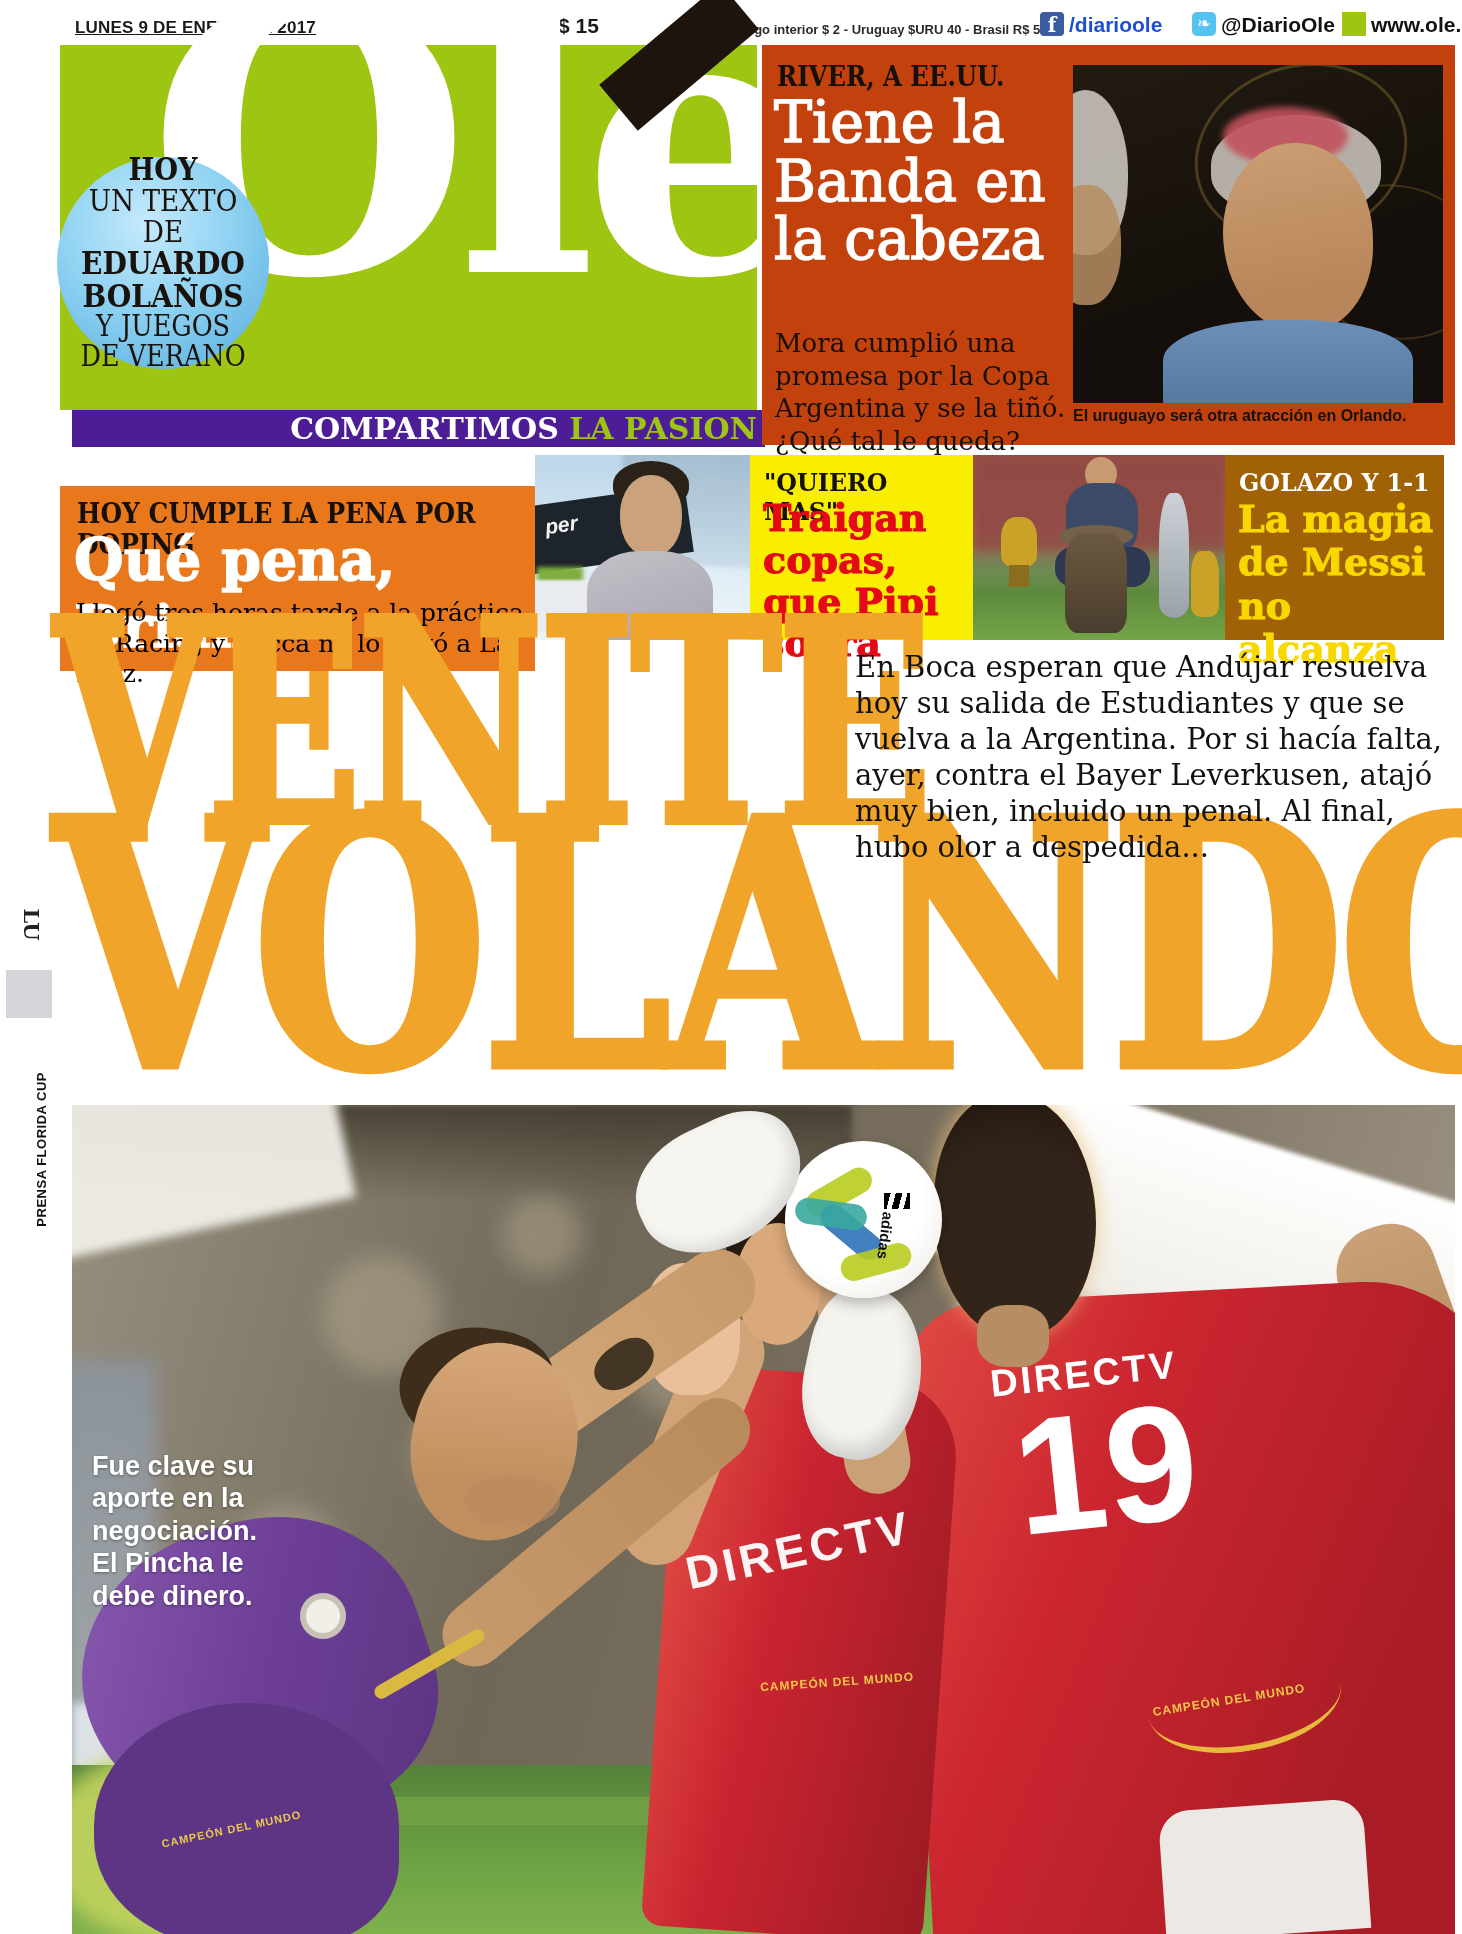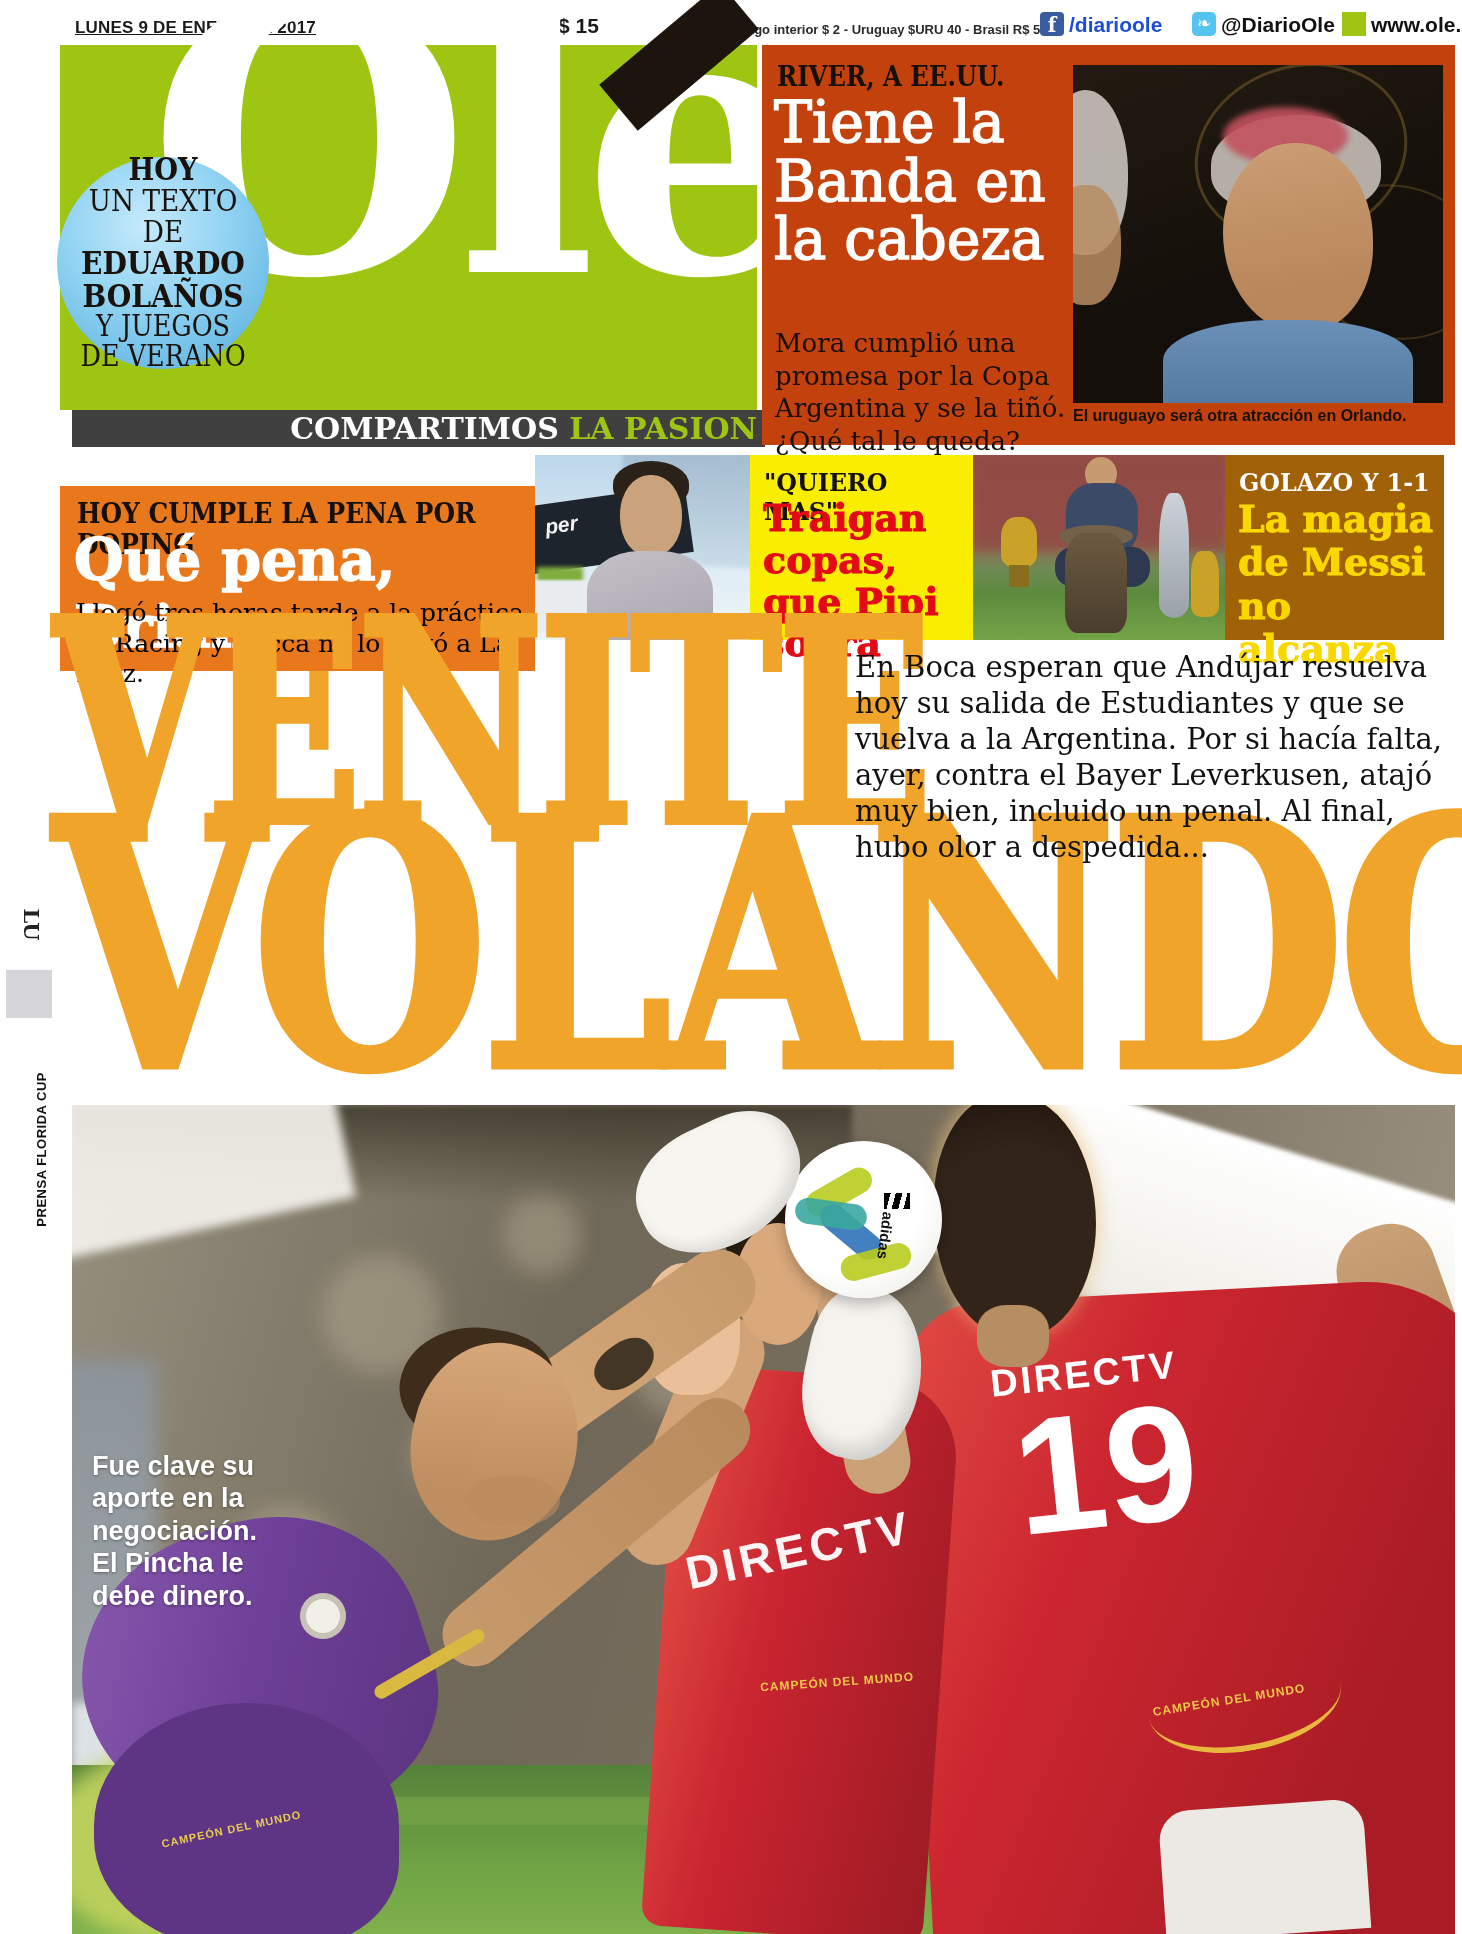--- a/index.html
+++ b/index.html
@@ -27,21 +27,21 @@
              letter-spacing:-14px;}
   .mast-accent{left:540px;top:-18px;width:158px;height:60px;background:#1c140d;transform:rotate(-40deg);}
   .badge{left:-3px;top:112px;width:212px;height:212px;border-radius:50%;
          background:radial-gradient(circle at 42% 32%, #c6eafb 0%, #8fd2f2 45%, #54abdc 100%);}
   .badge-in{width:100%;height:100%;display:flex;flex-direction:column;justify-content:center;align-items:center;
             transform:scaleX(.88);color:#1a130d;text-align:center;line-height:1.02;}
   .badge-in .b1{font-size:31px;font-weight:bold;}
   .badge-in .b2{font-size:30px;}
   .badge-in .b3,.badge-in .b4{font-size:32px;font-weight:bold;}
   .badge-in .b5,.badge-in .b6{font-size:29px;}
-  .slogan{left:72px;top:410px;width:685px;height:37px;background:#404040;text-align:right;
+  .slogan{left:72px;top:410px;width:685px;height:37px;background:#4c1d95;text-align:right;
           font-size:30px;font-weight:bold;line-height:38px;padding-right:8px;}
   .slogan span{padding-right:0;}
   .slog-w{color:#ffffff;}
   .slog-g{color:#9fc513;padding-right:12px;}
 
   
   .river{left:762px;top:45px;width:693px;height:400px;background:#c2410c;}
   .rv-kick{left:15px;top:16px;font-size:27px;font-weight:bold;color:#16100a;transform:scaleX(.9);transform-origin:left;}
   .rv-head{left:12px;top:48px;width:335px;font-size:57px;line-height:1.03;font-weight:normal;color:#ffffff;
            -webkit-text-stroke:1.5px #ffffff;}

